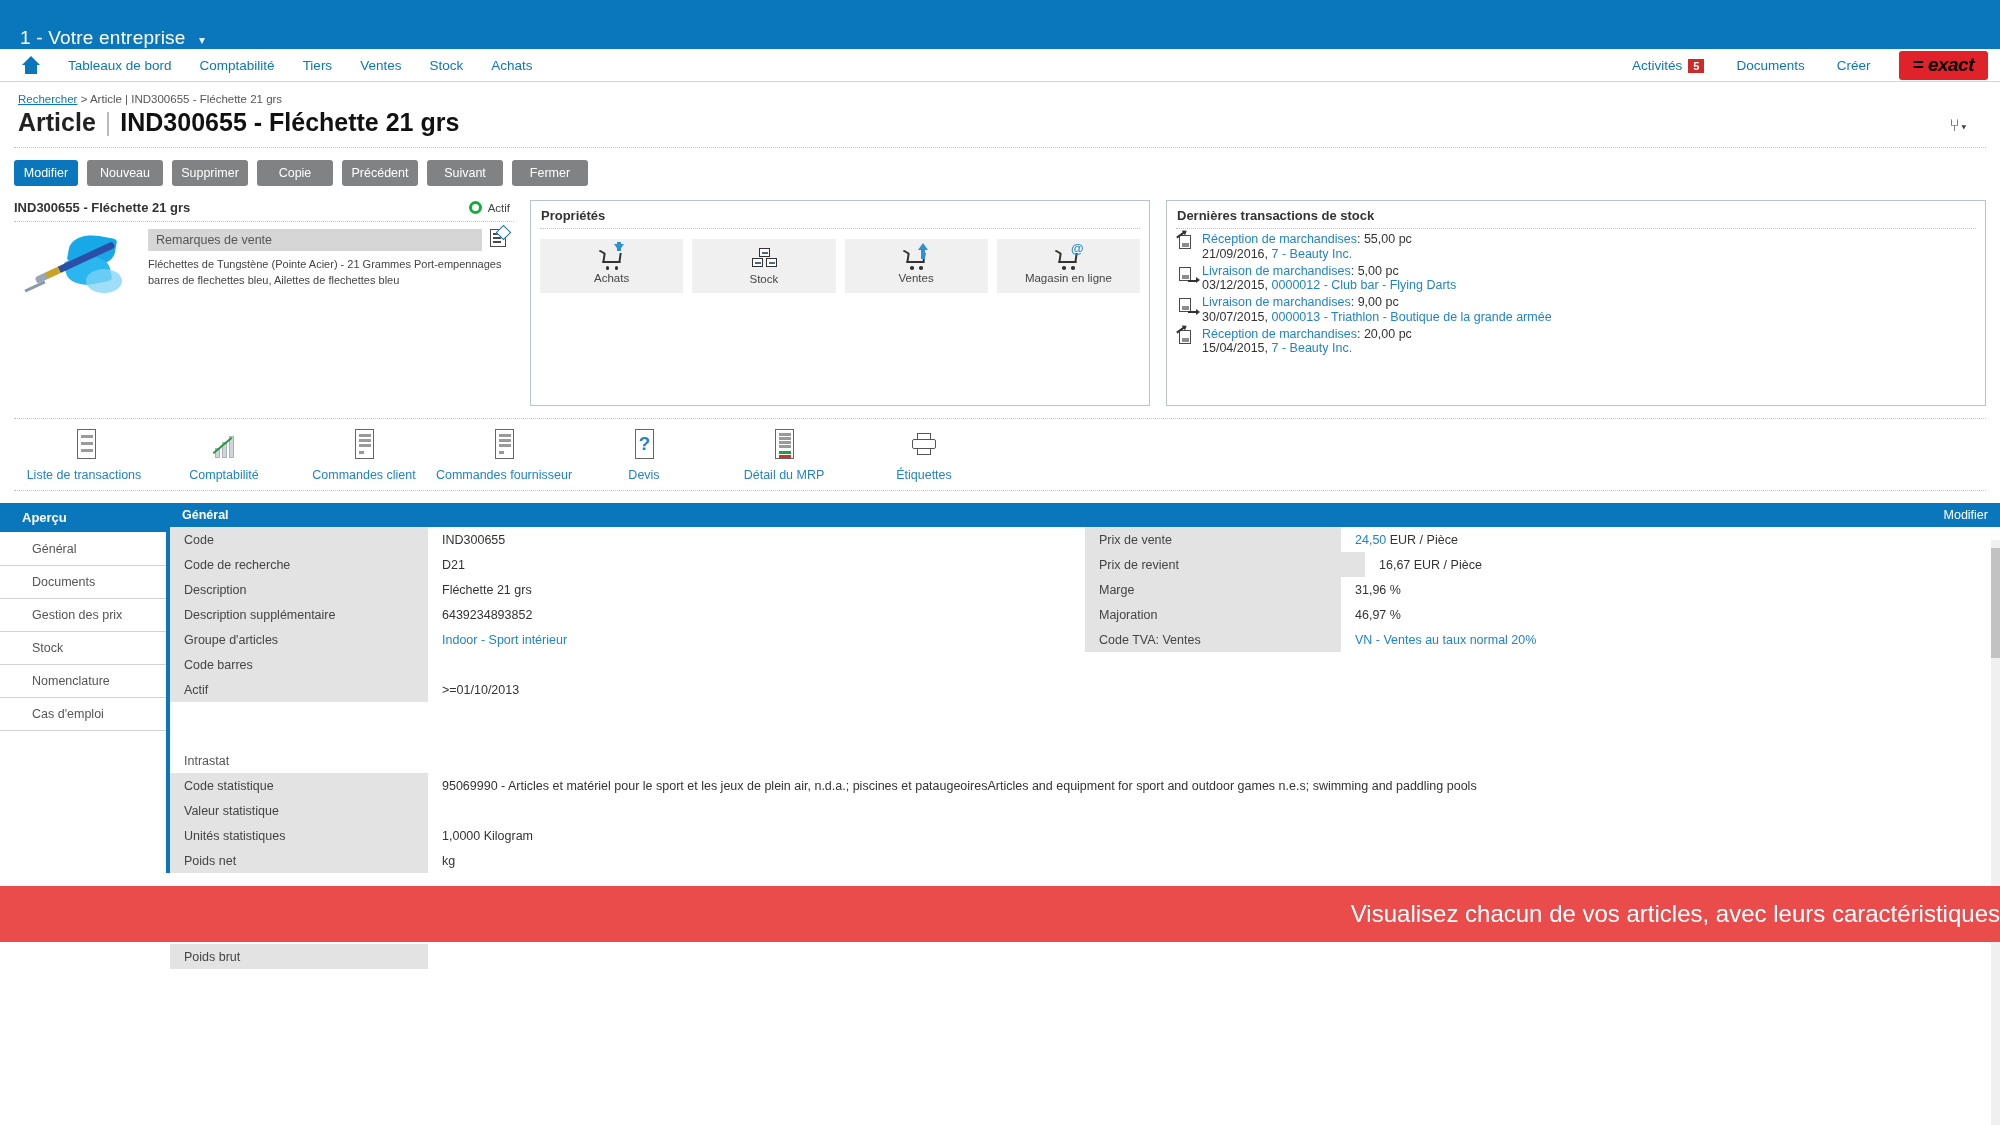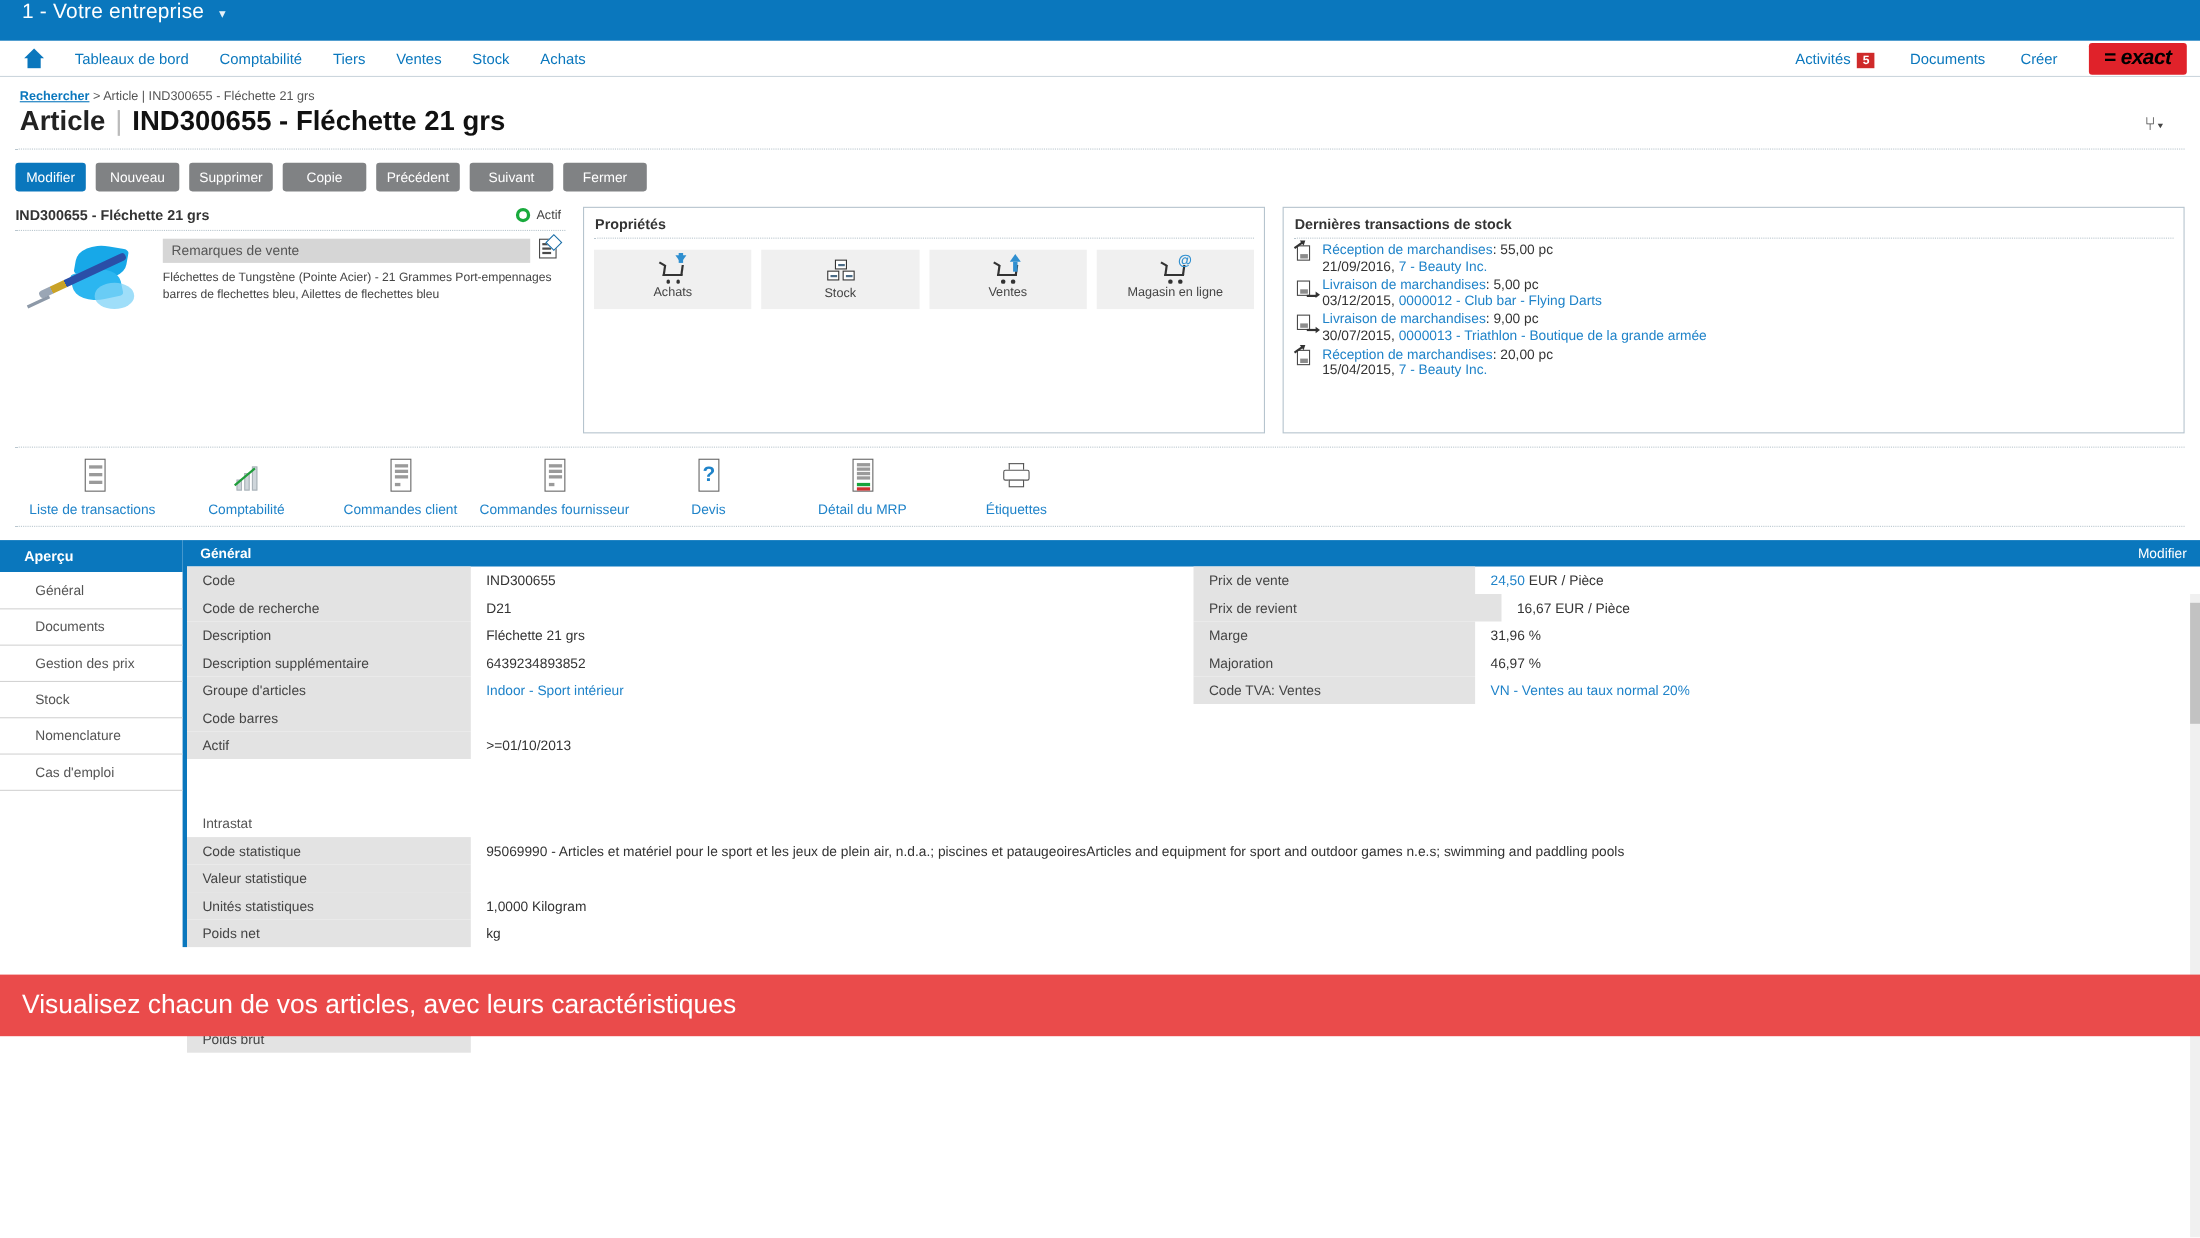--- a/index.html
+++ b/index.html
@@ -6,21 +6,21 @@
   html, body { margin:0; padding:0; }
   body {
     width:2000px; height:1125px;
     font-family:"Liberation Sans", sans-serif;
     font-size:13px; color:#333; background:#fff;
     overflow:hidden; position:relative;
   }
 
   
   .topbar {
-    height:37px; background:#0a77bd; display:flex; align-items:flex-start;
+    height:49px; background:#0a77bd; display:flex; align-items:flex-end;
     padding:0 12px; position:relative;
   }
   .company { color:#fff; font-size:19px; letter-spacing:.2px; padding-left:8px; }
   .caret { display:inline-block; margin-left:8px; font-size:12px; opacity:.9; }
   .topright { margin-left:auto; display:flex; align-items:center; height:100%; }
   .searchbox {
     width:255px; height:31px; background:#0b6ba8; display:flex; align-items:center;
     padding:0 10px; margin-right:18px; border:1px solid #2b87c4;
   }
   .searchbox .mag { width:15px; height:15px; border:2px solid #cfe4f2; border-radius:50%; position:relative; flex:none;}
@@ -50,21 +50,21 @@
   .navright .navlink { margin:0 16px; }
   .badge { background:#cf2a2a; color:#fff; font-size:11px; padding:1px 5px; margin-left:6px; font-weight:bold; }
   .logo {
     background:#e0222a; color:#000000; font-size:19px; font-weight:bold; font-style:italic;
     padding:3px 14px 4px; margin-left:12px; border-radius:3px; letter-spacing:-.5px; cursor:pointer;
   }
 
   
   .crumbwrap { padding:9px 18px 0; }
   .crumb { font-size:11.5px; color:#555; }
-  .crumb a { color:#0a77bd; text-decoration:underline; cursor:pointer;font-weight:bold; }
+  .crumb a { color:#0a77bd; text-decoration:underline; cursor:pointer; }
   .titlerow { display:flex; align-items:baseline; padding:2px 18px 0; }
   .ttl { font-size:25px; font-weight:bold; color:#222; }
   .tsep { color:#bbb; font-weight:normal; margin:0 9px; font-size:25px; }
   .tsub { font-size:25px; font-weight:bold; color:#111; }
   .filtericon { margin-left:auto; margin-right:14px; color:#444; font-size:17px; cursor:pointer; letter-spacing:-1px;}
 
   .dots { border-top:1px dotted #b9c6ce; margin:10px 14px 0; }
 
   
   .btnrow { display:flex; padding:12px 14px 0; gap:9px; }
@@ -172,22 +172,22 @@
   .col { width:50%; }
   .frow { display:flex; height:25px; align-items:center; }
   .flabel { width:258px; flex:none; background:#e3e3e3; height:25px; display:flex; align-items:center; padding-left:14px; font-size:12.5px; color:#444; }
   .fval { padding-left:14px; font-size:12.5px; color:#333; white-space:nowrap; overflow:hidden; }
   .fval.blue { color:#1f83c9; }
   .sectlabel { font-size:12.5px; color:#555; padding:8px 0 5px 14px; }
 
   
   .banner {
     position:absolute; left:0; right:0; top:886px; height:56px;
-    background:#ea4b4b; display:flex; align-items:center; justify-content:flex-start;
-    color:#fff; font-size:24px; z-index:50;padding-left:20px;
+    background:#ea4b4b; display:flex; align-items:center; justify-content:flex-end;
+    color:#fff; font-size:24px; z-index:50;
   }
   
   .vscroll { position:absolute; right:0; top:540px; width:9px; height:585px; background:#f0f0f0; }
   .vthumb { position:absolute; right:0; top:548px; width:9px; height:110px; background:#c2c2c2; }
 </style>
 </head>
 <body>
 
 <div class="topbar">
   <div class="company">

